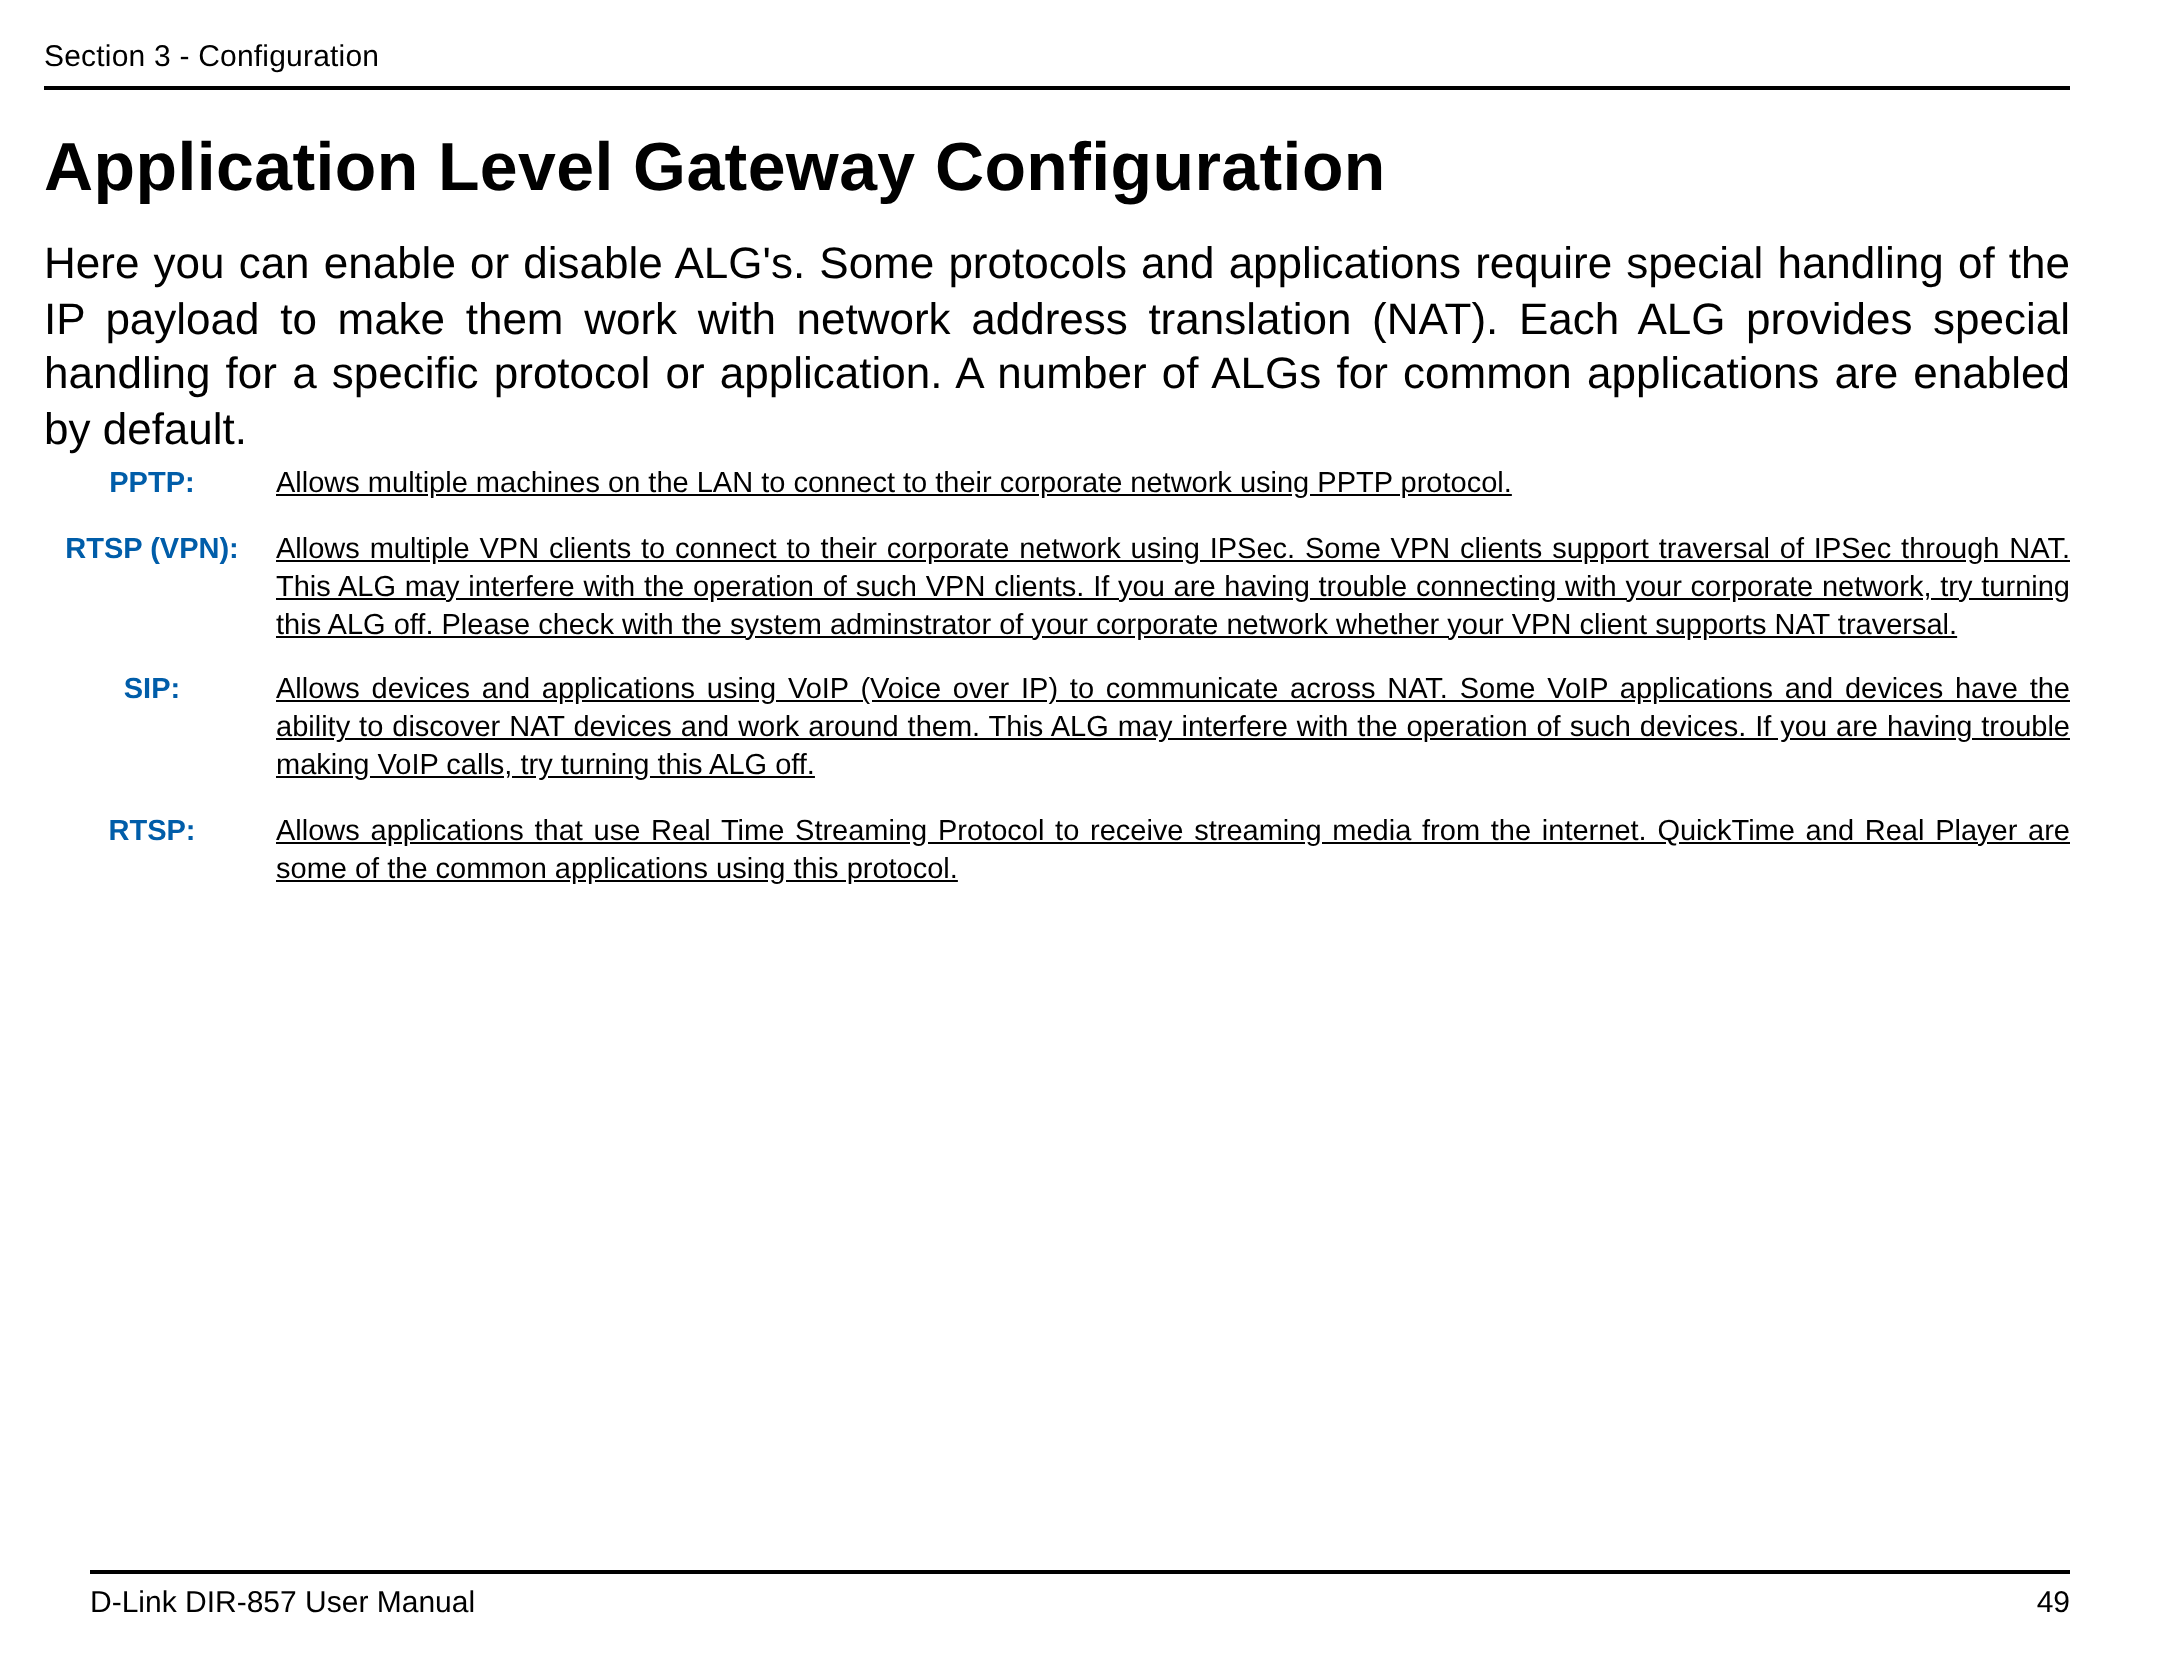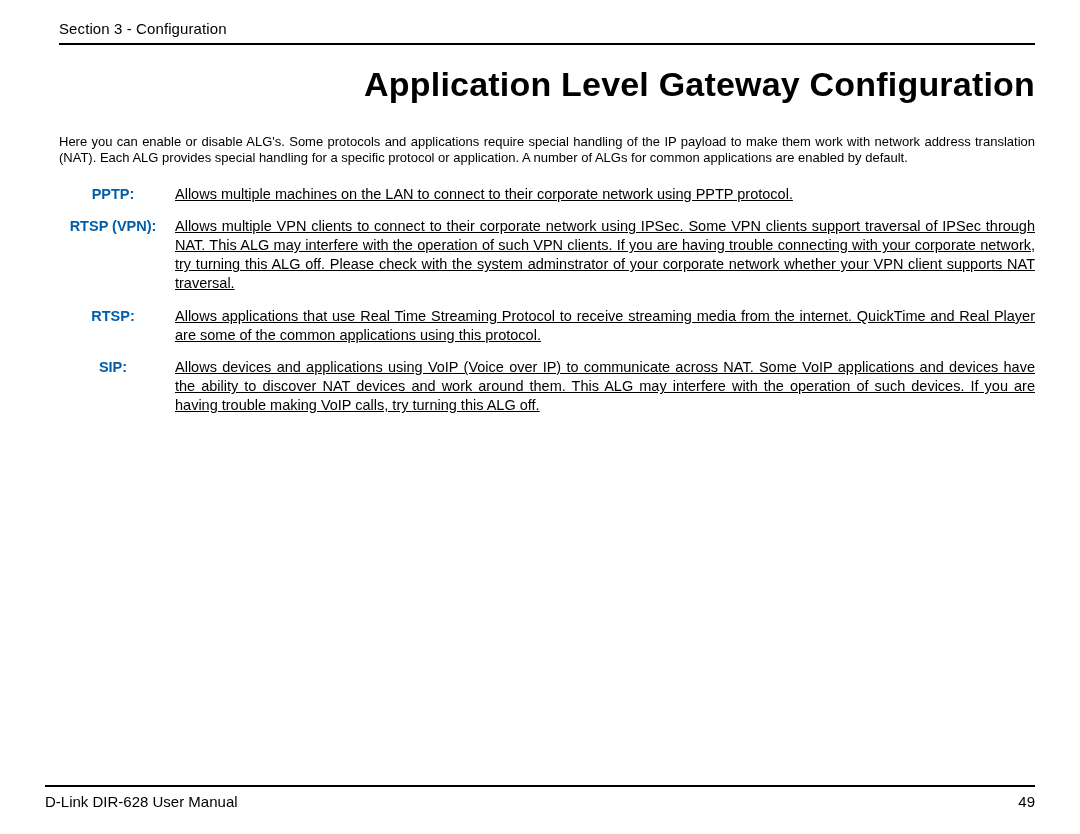--- a/index.html
+++ b/index.html
@@ -9,46 +9,46 @@
     height: 834px;
     background: #ffffff;
     font-family: "Helvetica Neue", Helvetica, Arial, sans-serif;
     color: #000000;
   }
   .page {
     position: relative;
     box-sizing: border-box;
     width: 1080px;
     height: 834px;
-    padding: 20px 45px 20px 59px;
+    padding: 20px 45px 20px 22px;
   }
   .section-header {
     font-size: 15px;
     font-weight: 400;
     letter-spacing: 0.1px;
     margin: 0 0 6px 0;
   }
   .rule-top {
     border: none;
     border-top: 2px solid #000;
     margin: 0 0 20px 0;
   }
   .title {
-    text-align: right;
+    text-align: left;
     font-family: "Helvetica Neue Condensed", "Arial Narrow", Arial, sans-serif;
     font-stretch: condensed;
     font-weight: 700;
     font-size: 34px;
     letter-spacing: 0.2px;
-    margin: 0 0 30px 0;
+    margin: 0 0 14px 0;
   }
   .intro {
-    font-size: 13px;
+    font-size: 22px;
     line-height: 1.25;
-    margin: 0 0 18px 0;
+    margin: 0 0 5px 0;
     text-align: justify;
   }
   .defs {
     margin: 0;
     padding: 0;
   }
   .def-row {
     display: flex;
     align-items: flex-start;
     margin: 0 0 14px 0;
@@ -102,30 +102,30 @@
   <div class="defs">
     <div class="def-row">
       <div class="def-term">PPTP:</div>
       <div class="def-desc">Allows multiple machines on the LAN to connect to their corporate network using PPTP protocol.</div>
     </div>
     <div class="def-row">
       <div class="def-term">RTSP (VPN):</div>
       <div class="def-desc">Allows multiple VPN clients to connect to their corporate network using IPSec. Some VPN clients support traversal of IPSec through NAT. This ALG may interfere with the operation of such VPN clients. If you are having trouble connecting with your corporate network, try turning this ALG off. Please check with the system adminstrator of your corporate network whether your VPN client supports NAT traversal.</div>
     </div>
     <div class="def-row">
+      <div class="def-term">SIP:</div>
+      <div class="def-desc">Allows devices and applications using VoIP (Voice over IP) to communicate across NAT. Some VoIP applications and devices have the ability to discover NAT devices and work around them. This ALG may interfere with the operation of such devices. If you are having trouble making VoIP calls, try turning this ALG off.</div>
+    </div>
+    <div class="def-row">
       <div class="def-term">RTSP:</div>
       <div class="def-desc">Allows applications that use Real Time Streaming Protocol to receive streaming media from the internet. QuickTime and Real Player are some of the common applications using this protocol.</div>
-    </div>
-    <div class="def-row">
-      <div class="def-term">SIP:</div>
-      <div class="def-desc">Allows devices and applications using VoIP (Voice over IP) to communicate across NAT. Some VoIP applications and devices have the ability to discover NAT devices and work around them. This ALG may interfere with the operation of such devices. If you are having trouble making VoIP calls, try turning this ALG off.</div>
     </div>
   </div>
 
   <div class="footer">
     <hr class="rule-bottom">
     <div class="footer-row">
-      <span>D-Link DIR-628 User Manual</span>
+      <span>D-Link DIR-857 User Manual</span>
       <span>49</span>
     </div>
   </div>
 
 </div>
 
 </body></html>

